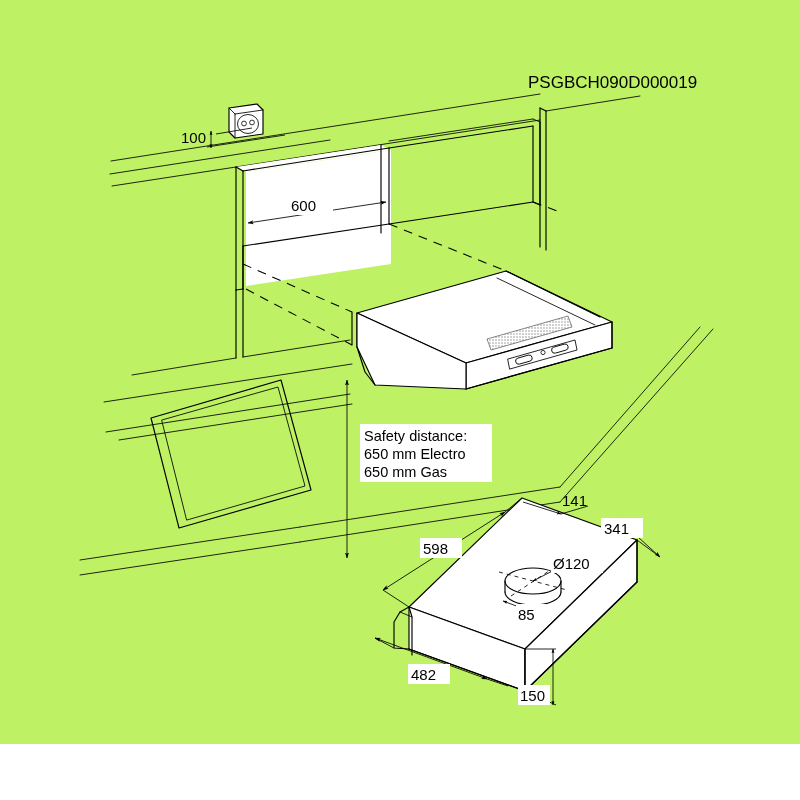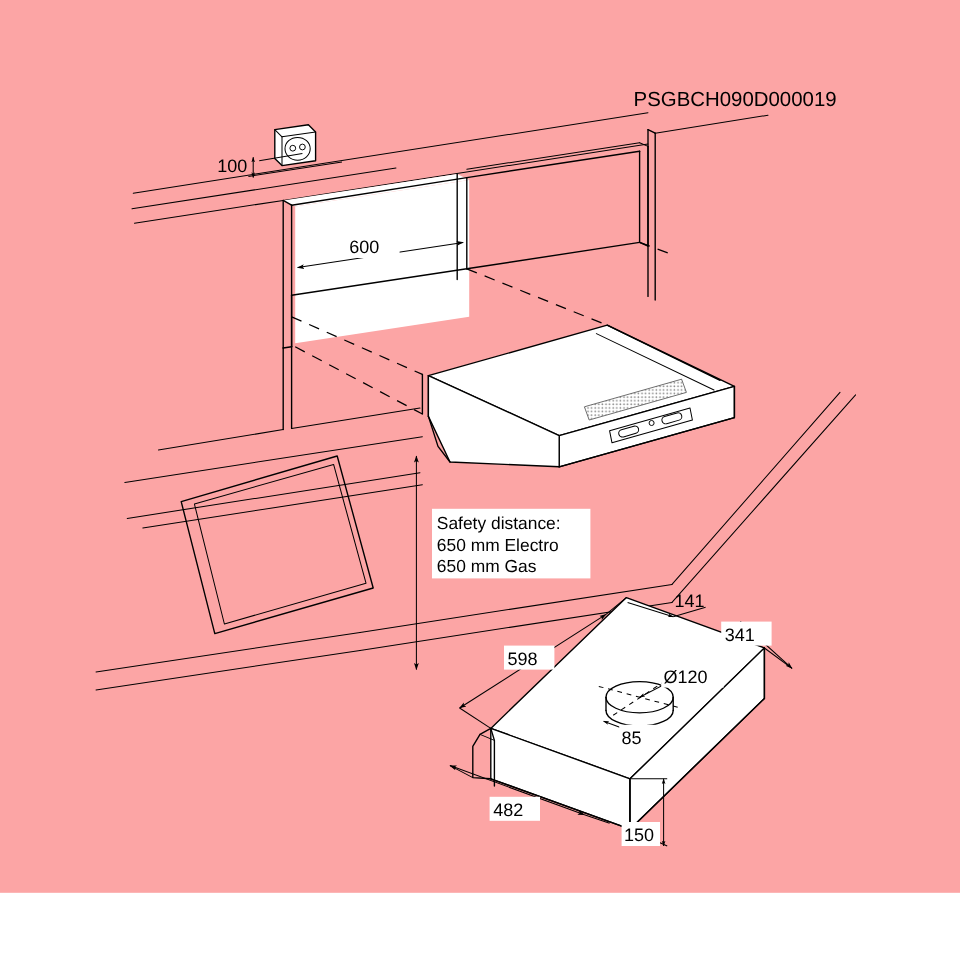--- a/index.html
+++ b/index.html
@@ -11,21 +11,21 @@
   body {
     width: 800px;
     height: 800px;
     overflow: hidden;
     font-family: "Liberation Sans", sans-serif;
   }
   #drawing-root {
     position: relative;
     width: 800px;
     height: 744px;
-    background: #fca5a5;
+    background: #bef264;
   }
   svg#technical-drawing {
     display: block;
     width: 800px;
     height: 800px;
   }
   .ln {
     fill: none;
     stroke: #000000;
     stroke-width: 1.15;

